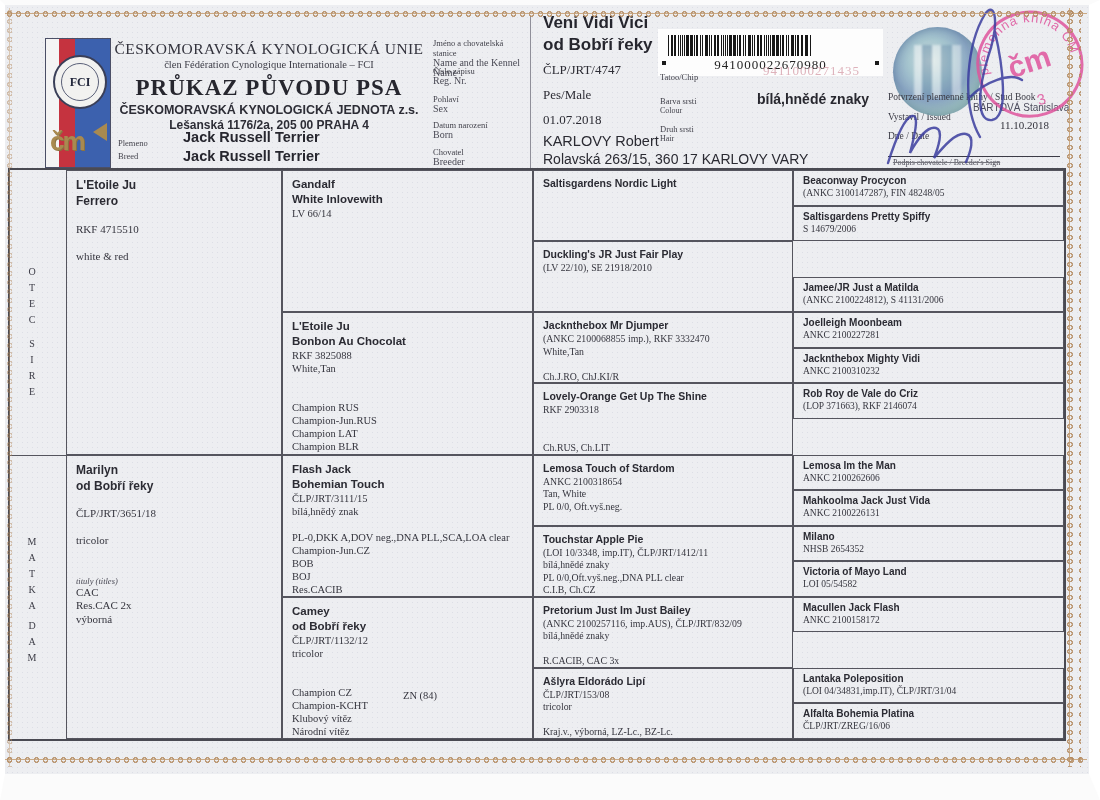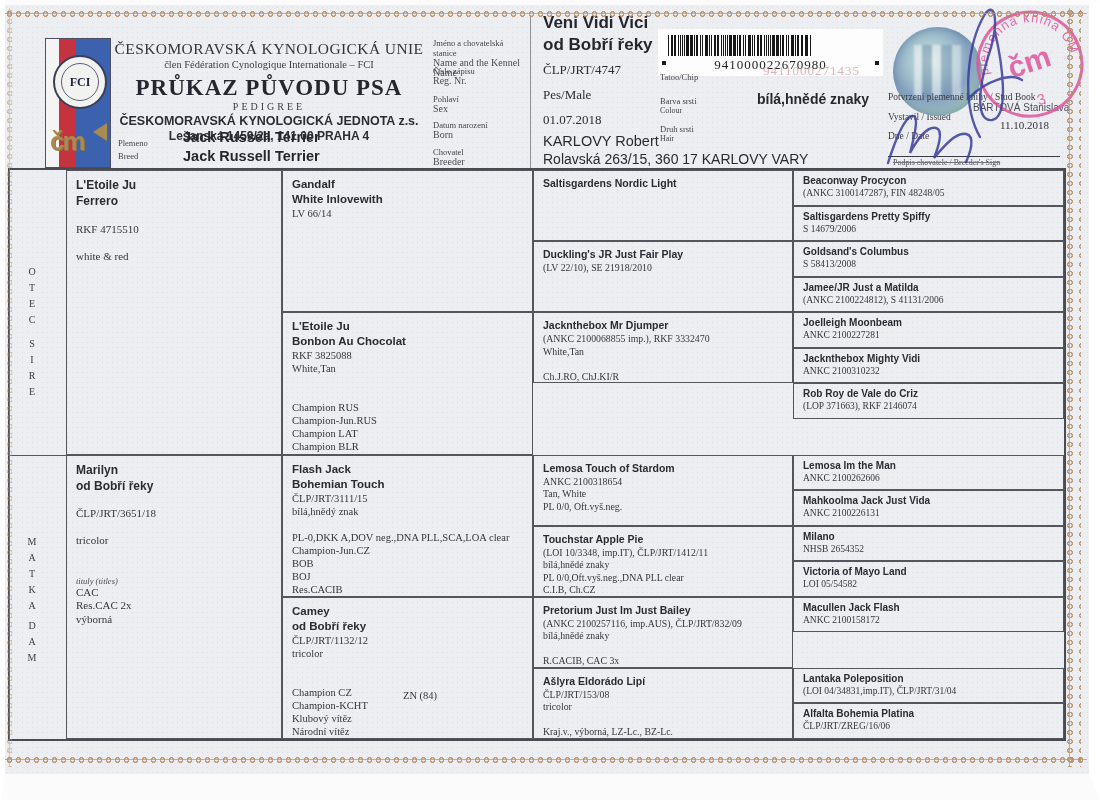--- a/index.html
+++ b/index.html
@@ -136,23 +136,22 @@
       <div class="inner">FCI</div>
     </div>
     <div class="cmku-tri"></div>
     <div class="cmku-mark">čm</div>
   </div>
 
   <div class="head-center">
     <div class="t-union">ČESKOMORAVSKÁ KYNOLOGICKÁ UNIE</div>
     <div class="t-member">člen Fédération Cynologique Internationale – FCI</div>
     <div class="t-doc">PRŮKAZ PŮVODU PSA</div>
-    <div class="t-ped">PEDIGREE</div>
     <div class="t-org">ČESKOMORAVSKÁ KYNOLOGICKÁ JEDNOTA z.s.</div>
-    <div class="t-addr">Lešanská 1459/2a, 141 00 PRAHA 4</div>
+    <div class="t-addr">Lešanská 1176/2a, 205 00 PRAHA 4</div>
   </div>
   <div class="breed-labels">
     <div>Plemeno</div>
     <div>Breed</div>
   </div>
   <div class="breed-vals">Jack Russell Terrier
 Jack Russell Terrier</div>
 
   <div class="field-labels">
       <div class="flabel" style="top: 38px;">
@@ -370,20 +369,27 @@
           <div class="cname">Duckling's JR Just Fair Play</div>
           <div class="cmeta">(LV 22/10), SE 21918/2010</div>
         </div>
         <div class="pcell g3" style="grid-area: 5 / 3 / span 2;">
           <div class="cname">Jacknthebox Mr Djumper</div>
           <div class="cmeta">(ANKC 2100068855 imp.), RKF 3332470
 White,Tan
 
 Ch.J.RO, ChJ.KI/R</div>
         </div>
+        <div class="pcell g3" style="grid-area: 7 / 3 / span 2;">
+          <div class="cname">Lovely-Orange Get Up The Shine</div>
+          <div class="cmeta">RKF 2903318
+
+
+Ch.RUS, Ch.LIT</div>
+        </div>
         <div class="pcell g3" style="grid-area: 9 / 3 / span 2;">
           <div class="cname">Lemosa Touch of Stardom</div>
           <div class="cmeta">ANKC 2100318654
 Tan, White
 PL 0/0, Oft.vyš.neg.</div>
         </div>
         <div class="pcell g3" style="grid-area: 11 / 3 / span 2;">
           <div class="cname">Touchstar Apple Pie</div>
           <div class="cmeta">(LOI 10/3348, imp.IT), ČLP/JRT/1412/11
 bílá,hnědé znaky
@@ -405,24 +411,20 @@
 Kraj.v., výborná, LZ-Lc., BZ-Lc.</div>
         </div>
         <div class="pcell g4" style="grid-area: 1 / 4 / span 1;">
           <div class="cname">Beaconway Procycon</div>
           <div class="cmeta">(ANKC 3100147287), FIN 48248/05</div>
         </div>
         <div class="pcell g4" style="grid-area: 2 / 4 / span 1;">
           <div class="cname">Saltisgardens Pretty Spiffy</div>
           <div class="cmeta">S 14679/2006</div>
         </div>
-        <div class="pcell g4" style="grid-area: 3 / 4 / span 1;">
-          <div class="cname">Goldsand's Columbus</div>
-          <div class="cmeta">S 58413/2008</div>
-        </div>
         <div class="pcell g4" style="grid-area: 4 / 4 / span 1;">
           <div class="cname">Jamee/JR Just a Matilda</div>
           <div class="cmeta">(ANKC 2100224812), S 41131/2006</div>
         </div>
         <div class="pcell g4" style="grid-area: 5 / 4 / span 1;">
           <div class="cname">Joelleigh Moonbeam</div>
           <div class="cmeta">ANKC 2100227281</div>
         </div>
         <div class="pcell g4" style="grid-area: 6 / 4 / span 1;">
           <div class="cname">Jacknthebox Mighty Vidi</div>

